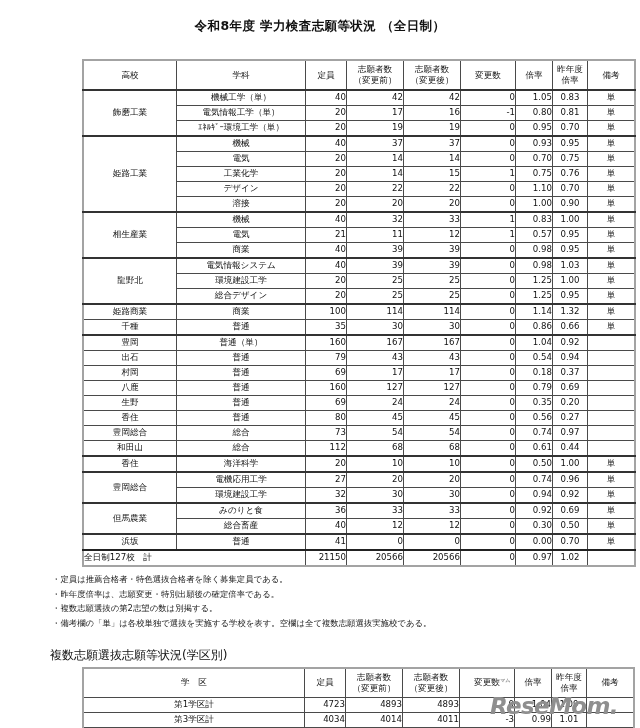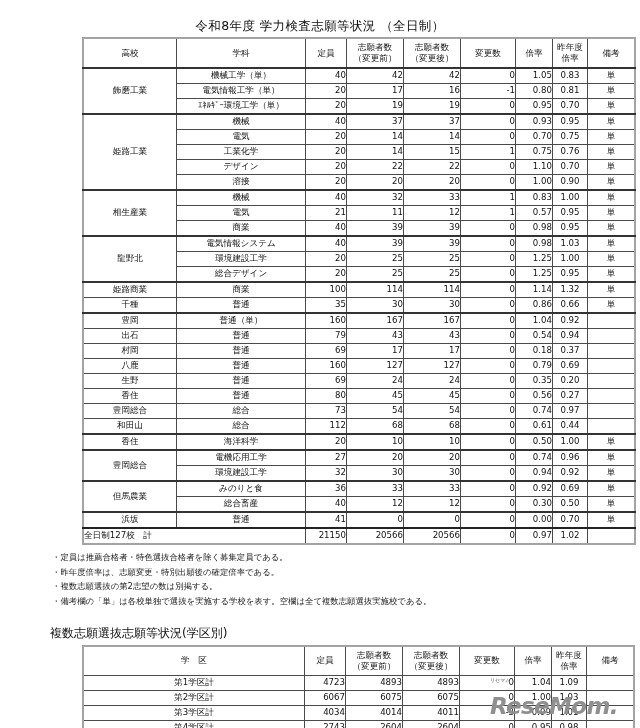--- a/index.html
+++ b/index.html
@@ -18,24 +18,24 @@
   .page {
     position: relative;
     width: 640px;
     height: 728px;
     box-sizing: border-box;
     padding: 0;
   }
   .doc-title {
     text-align: center;
     font-size: 12.5px;
-    font-weight: normal;
+    font-weight: bold;
     letter-spacing: 0.4px;
     padding-top: 18px;
-    padding-bottom: 2px;
+    padding-bottom: 24px;
     color: #111;
   }
   .tbl-wrap {
     margin: 0 48px 0 50px;
   }
   table.grid {
     border-collapse: collapse;
     width: 100%;
     table-layout: fixed;
     font-size: 8.6px;
@@ -515,30 +515,20 @@
             <td class="c-ward">第1学区計</td>
             <td class="c-quota">4723</td>
             <td class="c-pre">4893</td>
             <td class="c-post">4893</td>
             <td class="c-delta">0</td>
             <td class="c-rate">1.04</td>
             <td class="c-lastrate">1.09</td>
             <td class="c-note"></td>
           </tr>
           <tr>
-            <td class="c-ward">第2学区計</td>
-            <td class="c-quota">6067</td>
-            <td class="c-pre">6075</td>
-            <td class="c-post">6075</td>
-            <td class="c-delta">0</td>
-            <td class="c-rate">1.00</td>
-            <td class="c-lastrate">1.03</td>
-            <td class="c-note"></td>
-          </tr>
-          <tr>
             <td class="c-ward">第3学区計</td>
             <td class="c-quota">4034</td>
             <td class="c-pre">4014</td>
             <td class="c-post">4011</td>
             <td class="c-delta">-3</td>
             <td class="c-rate">0.99</td>
             <td class="c-lastrate">1.01</td>
             <td class="c-note"></td>
           </tr>
           <tr>

